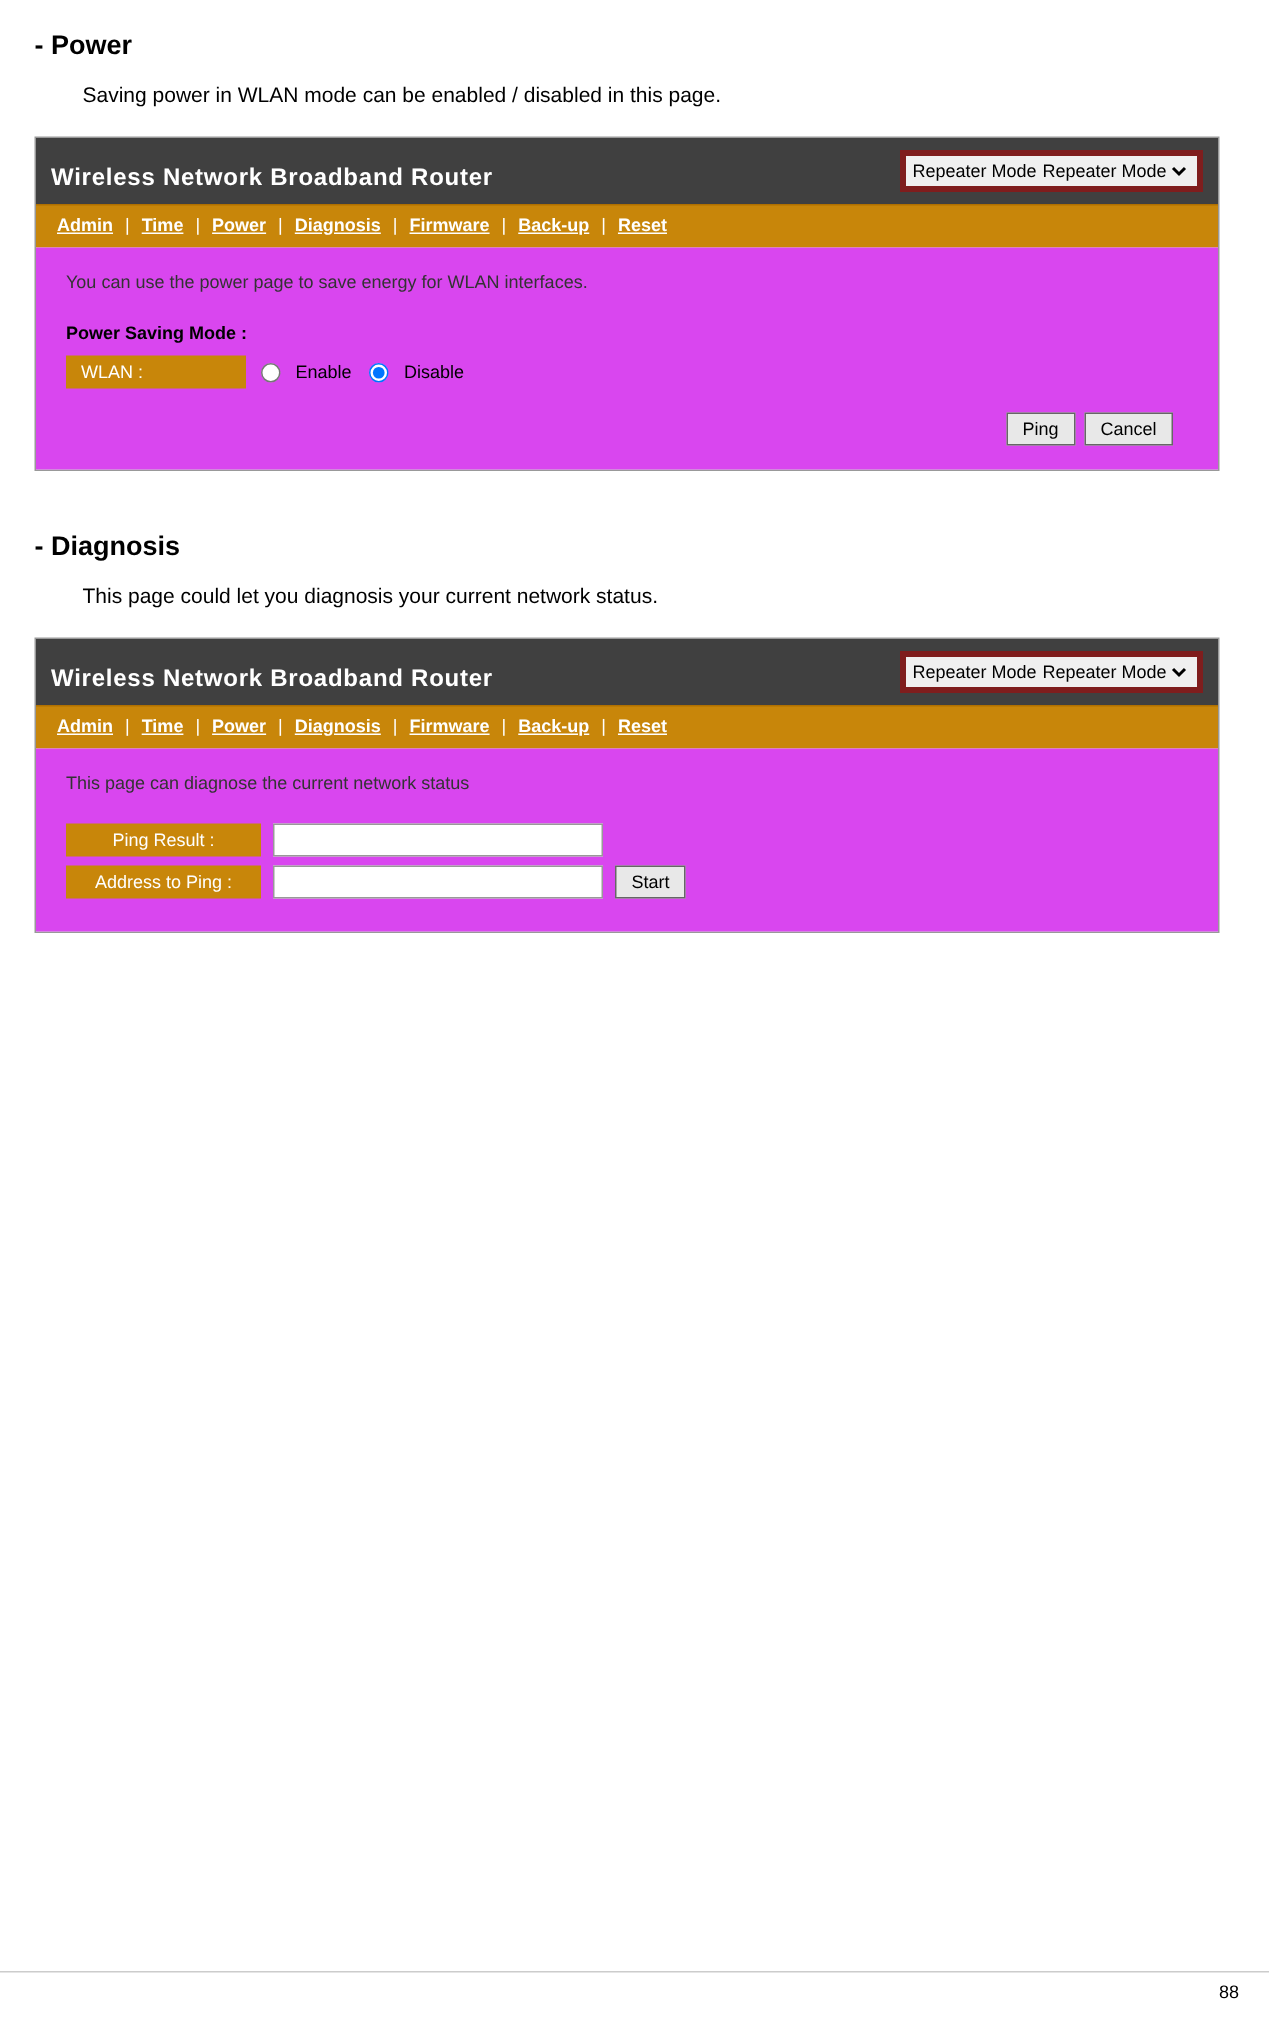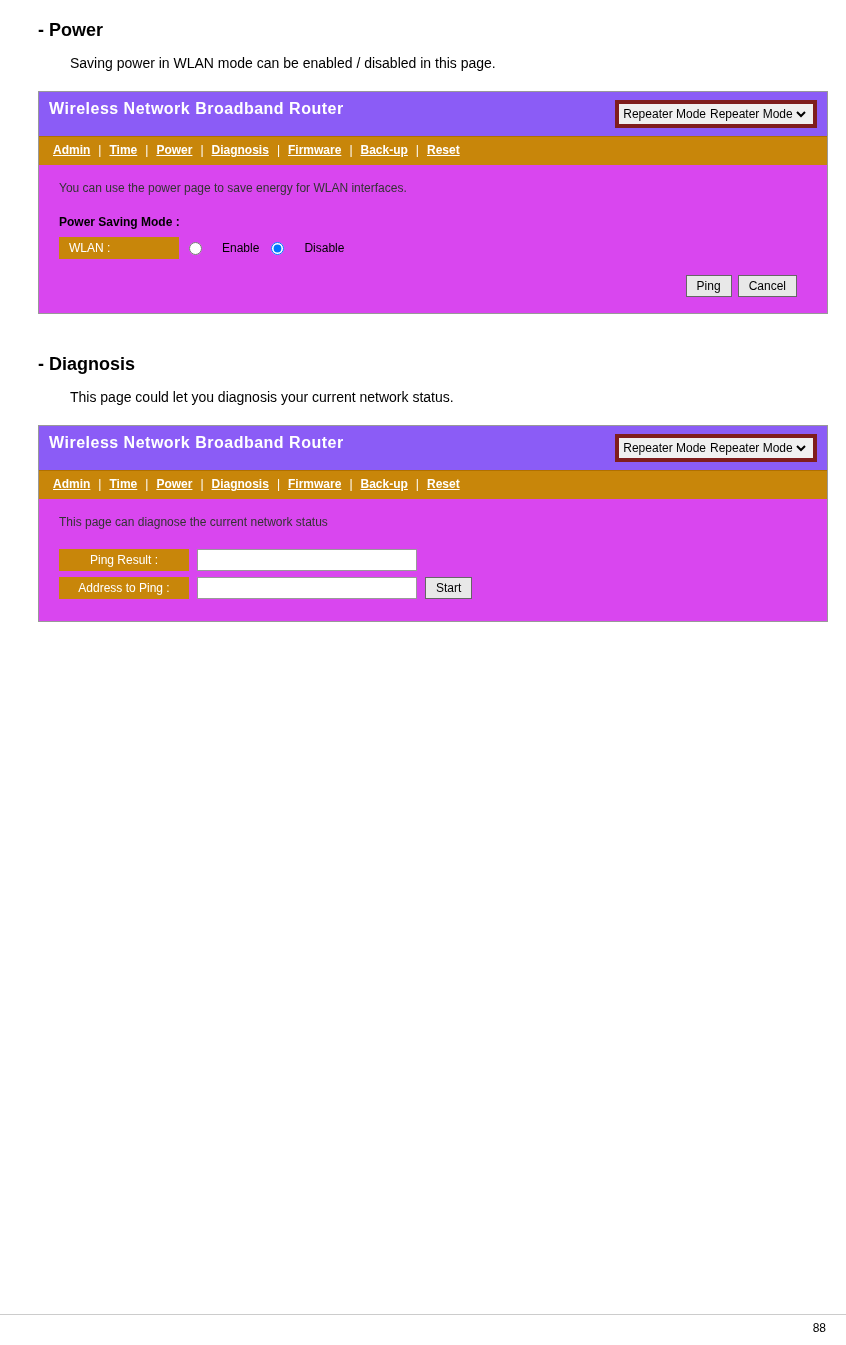--- a/index.html
+++ b/index.html
@@ -7,21 +7,21 @@
       background: #fff;
       font-family: Arial, sans-serif;
       font-size: 13px;
       color: #000;
       width: 846px;
       min-height: 1345px;
       position: relative;
     }
 
     .page-content {
-      padding: 20px 30px 40px 38px;
+      padding: 20px 30px 40px 23px;
     }
 
     .section-title {
       font-size: 18px;
       font-weight: bold;
       margin-bottom: 14px;
     }
 
     .section-desc {
       margin-left: 32px;
@@ -30,24 +30,24 @@
     }
 
     
     .router-panel {
       border: 1px solid #999;
       margin-bottom: 40px;
       width: 790px;
     }
 
     .router-header {
-      background: #8b5cf6;
+      background: #404040;
       display: flex;
       justify-content: space-between;
-      align-items: flex-start;
+      align-items: flex-end;
       padding: 8px 10px;
     }
 
     .router-header-title {
       color: #fff;
       font-size: 16px;
       font-weight: bold;
       letter-spacing: 0.5px;
     }
 
@@ -126,21 +126,21 @@
     .radio-group {
       display: flex;
       align-items: center;
       gap: 12px;
       font-size: 12px;
     }
 
     .radio-group label {
       display: flex;
       align-items: center;
-      gap: 20px;
+      gap: 10px;
       cursor: pointer;
     }
 
     .apply-cancel-row {
       display: flex;
       justify-content: flex-end;
       gap: 6px;
       margin-top: 8px;
       padding-right: 10px;
     }

